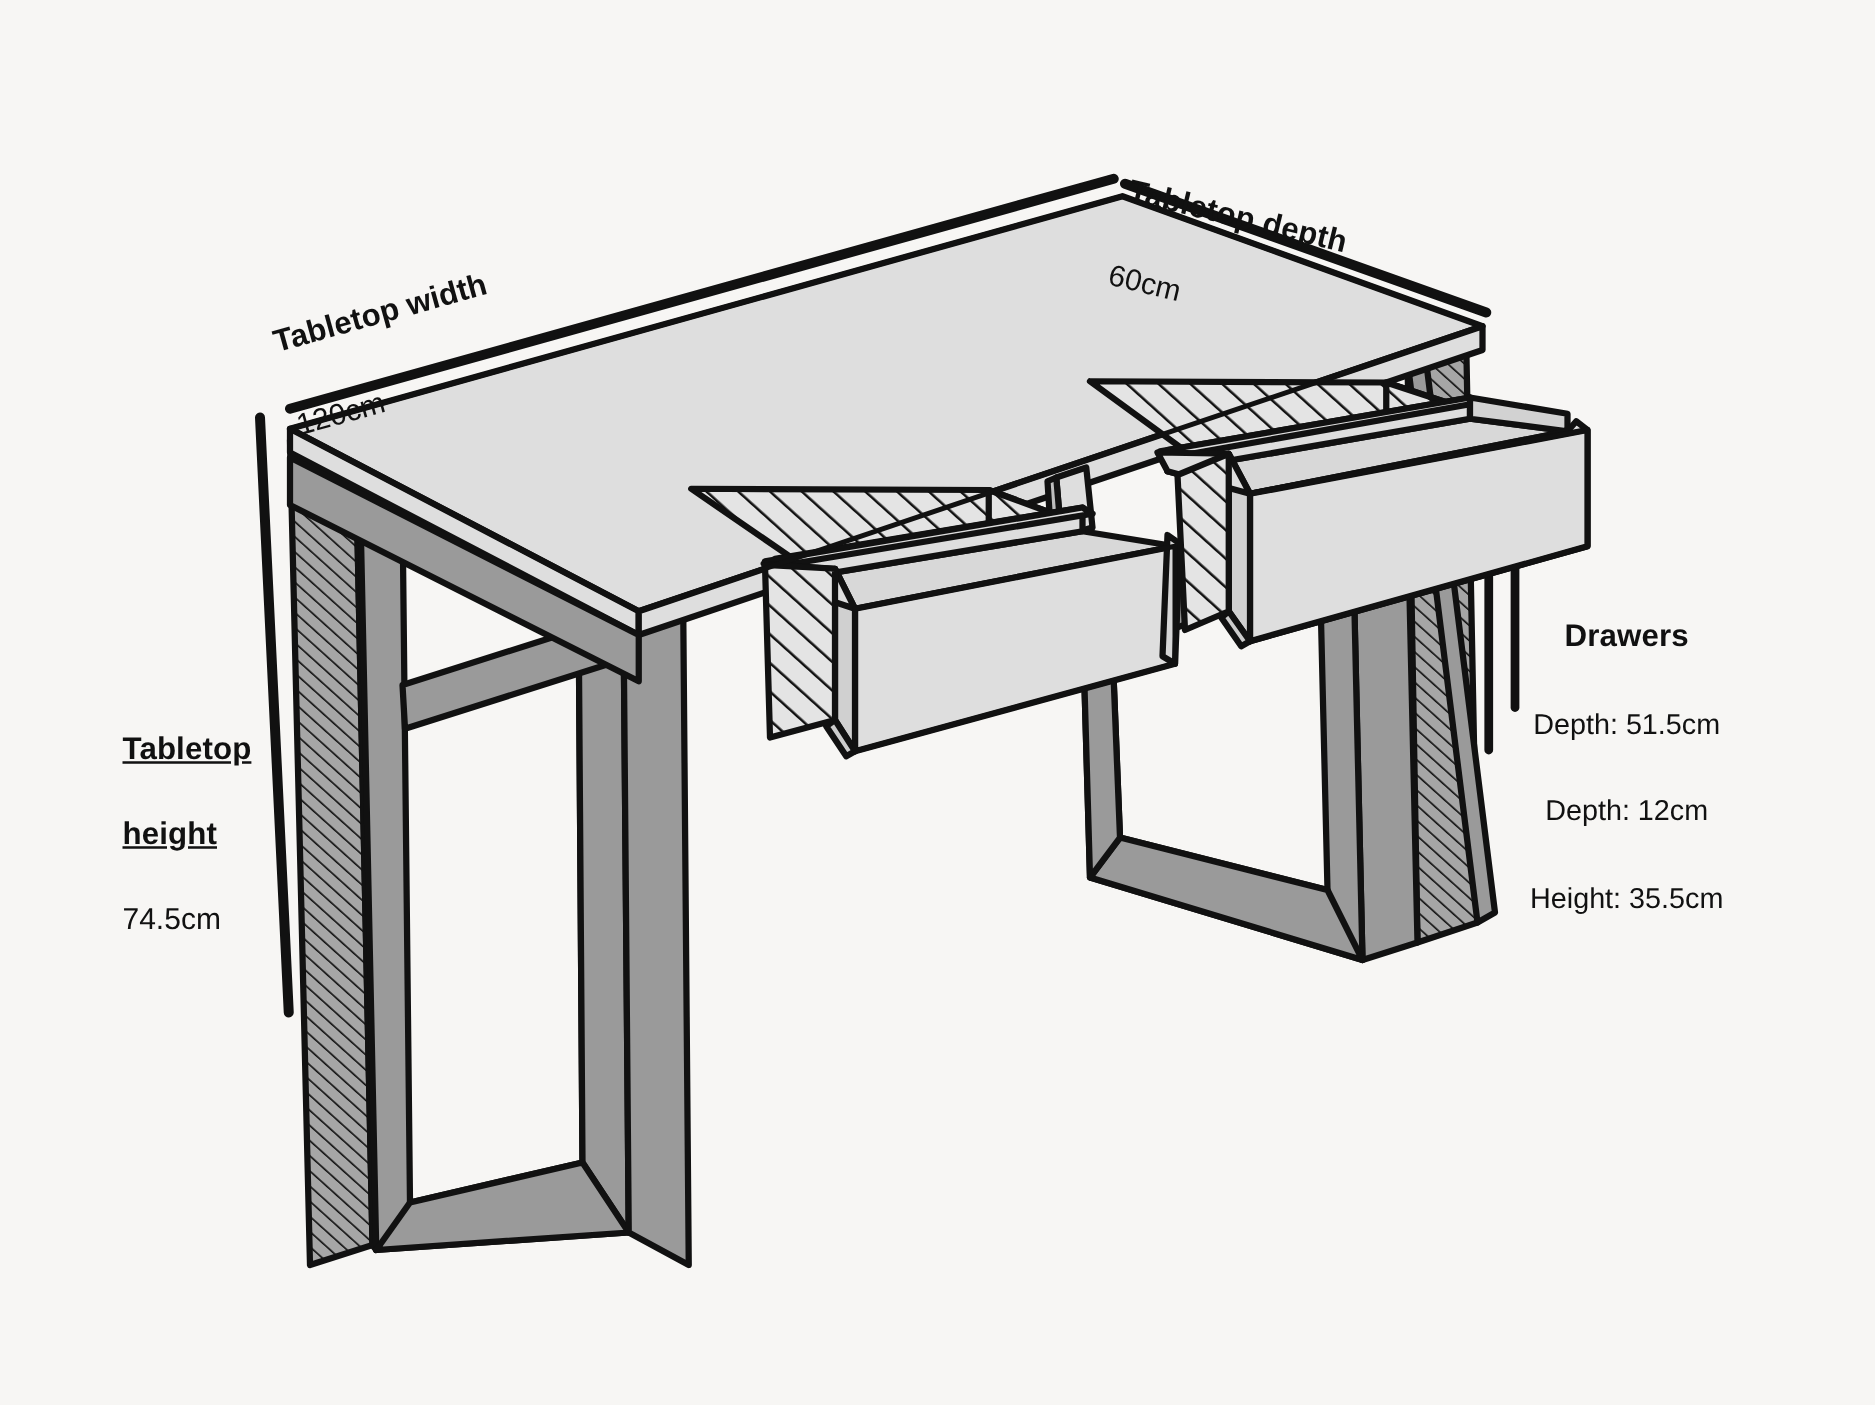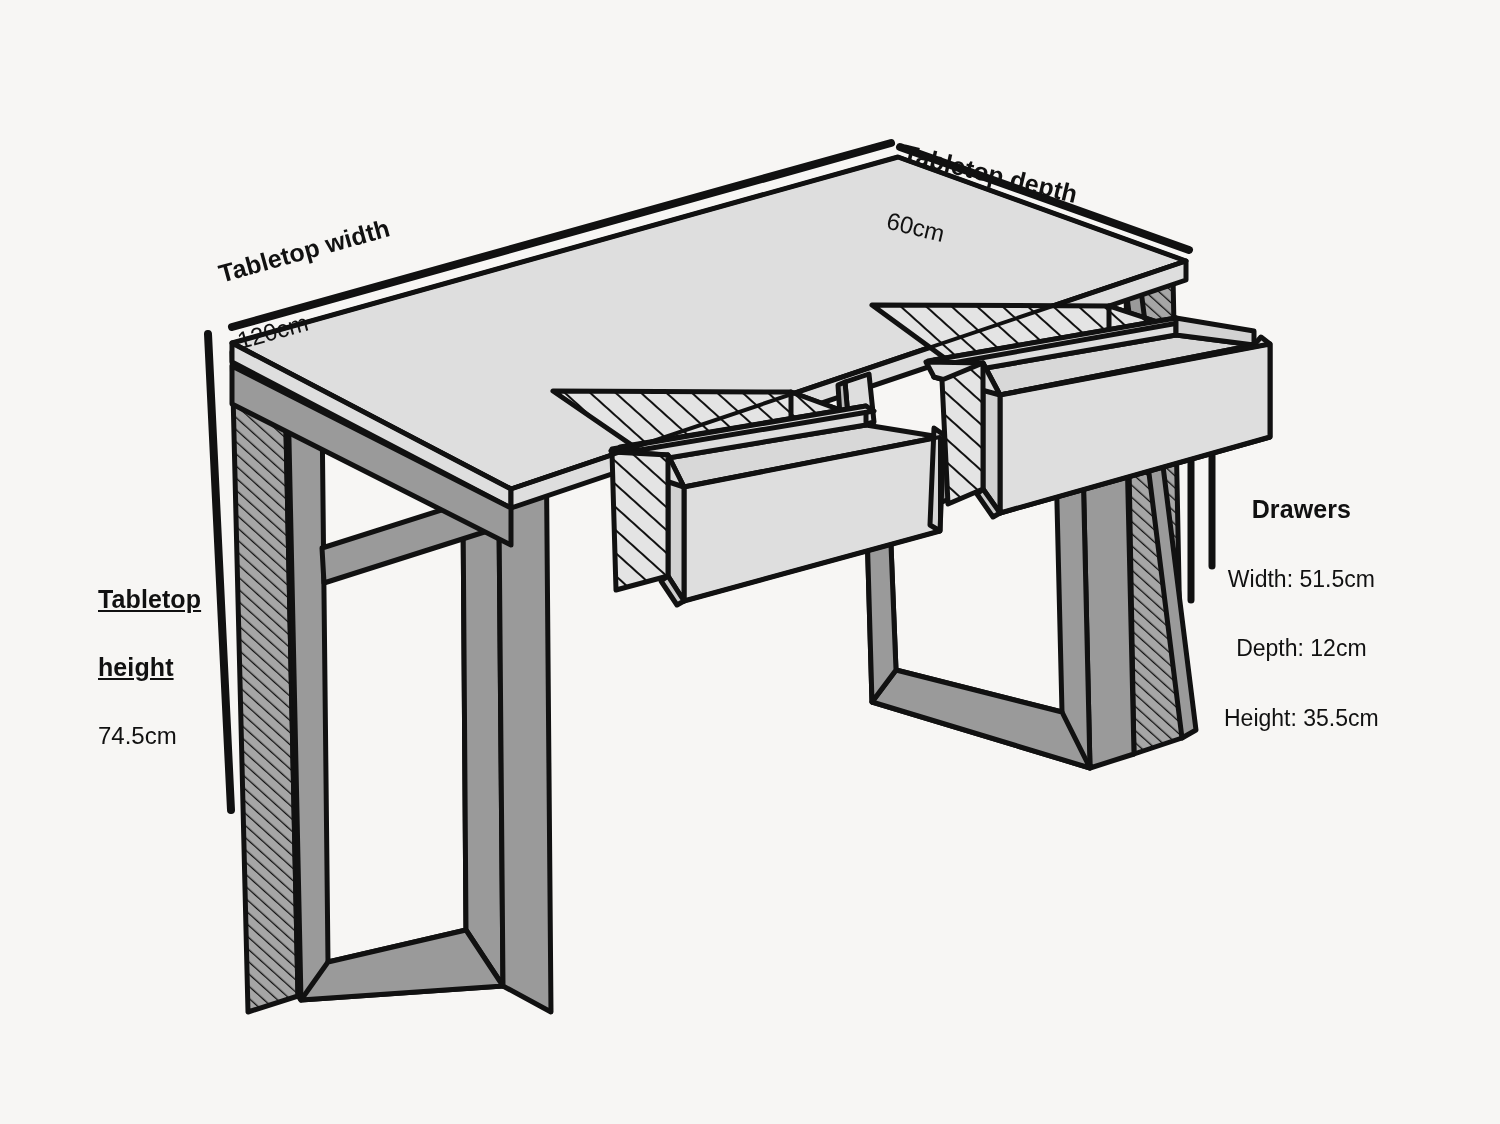--- a/index.html
+++ b/index.html
@@ -241,18 +241,18 @@
   </div>
 
   <div class="lbl" id="label-height">
     <div class="lbl-title">Tabletop</div>
     <div class="lbl-title">height</div>
     <div class="lbl-val">74.5cm</div>
   </div>
 
   <div class="lbl" id="label-drawers">
     <div class="lbl-title">Drawers</div>
-    <div class="lbl-val">Width: 51.5cm</div>
+    <div class="lbl-val">Depth: 51.5cm</div>
     <div class="lbl-val">Depth: 12cm</div>
     <div class="lbl-val">Height: 35.5cm</div>
   </div>
 
 </div>
 
 </body></html>

